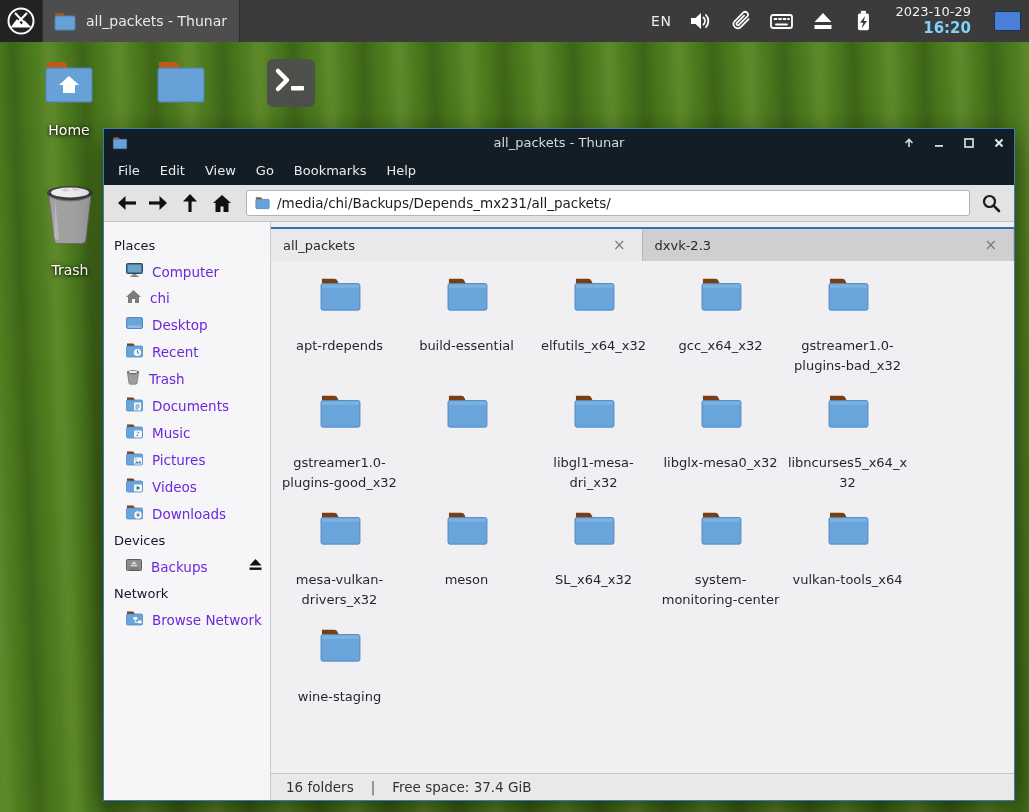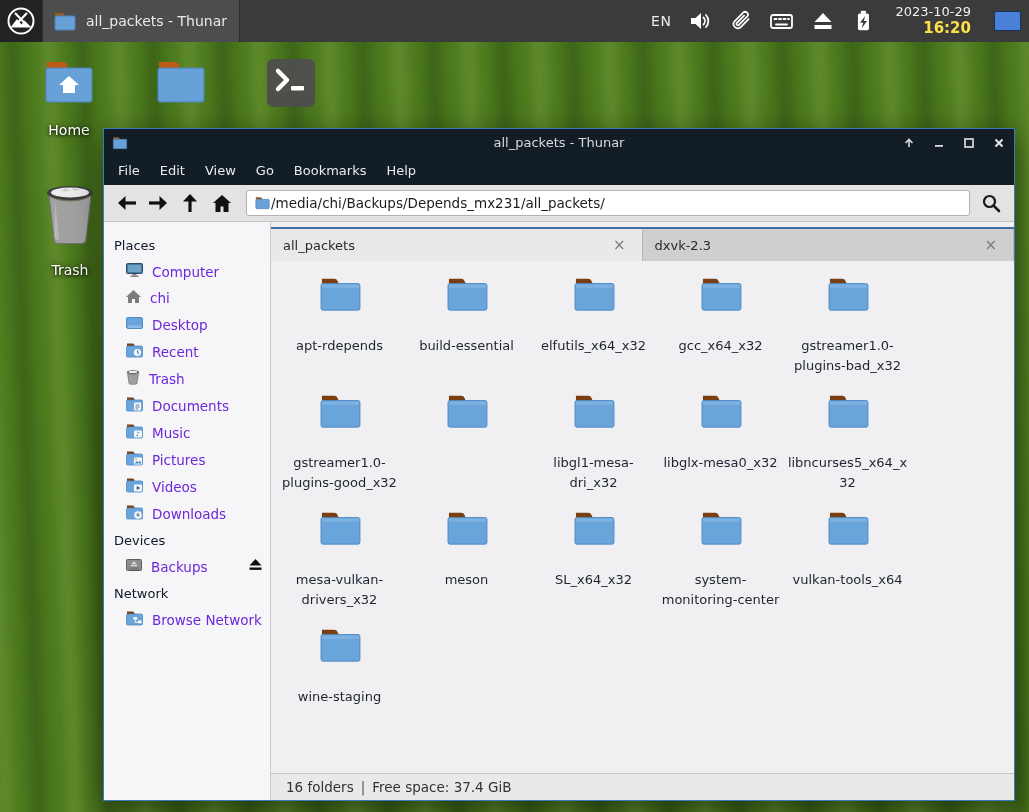--- a/index.html
+++ b/index.html
@@ -20,61 +20,61 @@
   .panel { position:absolute; left:0; top:0; width:1029px; height:42px; background:#3b3b3b; display:flex; align-items:center; z-index:40; }
   .mx-logo { width:42px; height:42px; background:#222; display:flex; align-items:center; justify-content:center; flex:0 0 auto; }
   .task-item { height:42px; width:198px; background:#4d4d4d; border-left:1px solid #2c2c2c; border-right:1px solid #2c2c2c; display:flex; align-items:center; gap:9px; padding:0 10px; color:#e9e9e9; font-size:14px; }
   .task-item .mini-folder { flex:0 0 auto; }
   .panel-spacer { flex:1; }
   .tray { display:flex; align-items:center; gap:17px; padding-right:8px; color:#ececec; }
   .kb-layout { font-size:14px; letter-spacing:.5px; }
   .tray svg { display:block; }
   .clock { text-align:right; line-height:1.15; margin-left:4px; }
   .clock .date { font-size:13px; color:#f0f0f0; }
-  .clock .time { font-size:15px; font-weight:bold; color:#fde047; }
+  .clock .time { font-size:15px; font-weight:bold; color:#7dd3fc; }
   .workspace-box { width:27px; height:20px; background:#4a80d8; border:1px solid #16335e; border-radius:2px; margin-left:6px; }
 
   
   .desk-icon { position:absolute; width:96px; display:flex; flex-direction:column; align-items:center; gap:16px; z-index:5; }
   .desk-label { color:#fff; font-size:14px; text-shadow:0 1px 3px rgba(0,0,0,.9), 0 0 6px rgba(0,0,0,.6); }
 
   
   .window { position:absolute; left:103px; top:128px; width:912px; height:673px; z-index:20;
     border:1px solid #3c79b8; background:#f0f0f3; box-shadow:0 10px 30px rgba(0,0,0,.5); display:flex; flex-direction:column; }
   .titlebar { height:27px; background:#131d26; display:flex; align-items:center; padding:0 8px; flex:0 0 auto; }
   .titlebar-title { position:absolute; left:0; right:0; text-align:center; color:#d7dbdf; font-size:13px; pointer-events:none; }
   .titlebar { position:relative; }
   .win-buttons { margin-left:auto; display:flex; align-items:center; gap:16px; z-index:2; }
   .win-btn { width:14px; height:14px; display:flex; align-items:center; justify-content:center; }
   .menubar { height:29px; background:#131d26; display:flex; align-items:center; padding-left:4px; flex:0 0 auto; }
   .menu-item { color:#e8eaec; font-size:13px; padding:5px 10px; }
   .toolbar { height:37px; background:#e4e3e3; border-bottom:1px solid #c6c6c6; display:flex; align-items:center; padding:0 8px; gap:4px; flex:0 0 auto; }
   .nav-btn { width:28px; height:28px; display:flex; align-items:center; justify-content:center; border-radius:3px; }
-  .path-entry { flex:1; height:26px; margin-left:6px; background:#fff; border:1px solid #b3b3b3; border-radius:3px; display:flex; align-items:center; padding:0 7px; }
+  .path-entry { flex:1; height:26px; margin-left:6px; background:#fff; border:1px solid #b3b3b3; border-radius:3px; display:flex; align-items:center; padding:0 7px; gap:6px; }
   .path-text { font-size:13.5px; color:#1d1d1f; white-space:nowrap; overflow:hidden; }
   .search-btn { width:30px; height:28px; display:flex; align-items:center; justify-content:center; margin-left:2px; }
 
   .window-body { flex:1; display:flex; min-height:0; }
   .sidebar { width:167px; flex:0 0 auto; background:#f6f6f8; border-right:1px solid #c9c9cb; padding-top:10px; overflow:hidden; }
   .side-header { font-size:13px; font-weight:normal; color:#0f172a; padding:6px 10px 5px 10px; }
   .side-item { display:flex; align-items:center; gap:8px; padding:4px 8px 4px 21px; font-size:13.5px; color:#6d28d9; position:relative; }
   .side-item .eject-btn { position:absolute; right:7px; top:5px; }
 
   .main { flex:1; display:flex; flex-direction:column; background:#f0f0f3; padding-top:5px; min-width:0; }
   .tabbar { height:34px; flex:0 0 auto; display:flex; border-top:2px solid #3d6fa6; background:#cfcfd1; }
   .tab { flex:1; display:flex; align-items:center; padding:0 12px; font-size:13px; color:#2a2a2c; border-right:1px solid #b4b4b6; background:#cfcfd1; }
   .tab.active { background:#e9e9eb; }
   .tab-label { flex:1; white-space:nowrap; overflow:hidden; }
   .tab-close { color:#7c7c7e; font-size:15px; padding:0 4px; }
 
   .filegrid { flex:1; overflow:hidden; padding:14px 0 0 5px; display:grid; grid-template-columns:repeat(5,127px); align-content:start; justify-items:center; row-gap:17px; }
   .file-item { width:122px; display:flex; flex-direction:column; align-items:center; }
   .file-label { margin-top:19px; font-size:13px; line-height:1.5; color:#1d2430; text-align:center; max-width:120px; overflow-wrap:anywhere; }
 
-  .statusbar { height:27px; flex:0 0 auto; background:#e9e9ea; border-top:1px solid #c6c6c8; display:flex; align-items:center; gap:7px; padding-left:15px; font-size:13.5px; color:#333; }
+  .statusbar { height:27px; flex:0 0 auto; background:#e9e9ea; border-top:1px solid #c6c6c8; display:flex; align-items:center; gap:17px; padding-left:15px; font-size:13.5px; color:#333; }
   .status-sep { color:#555; }
 </style>
 </head>
 <body>
 
 <div class="stage">
   <div class="wallpaper"></div>
   <div class="wallpaper2"></div>
 
   <div class="desk-icon" style="left:21px; top:58px;">

